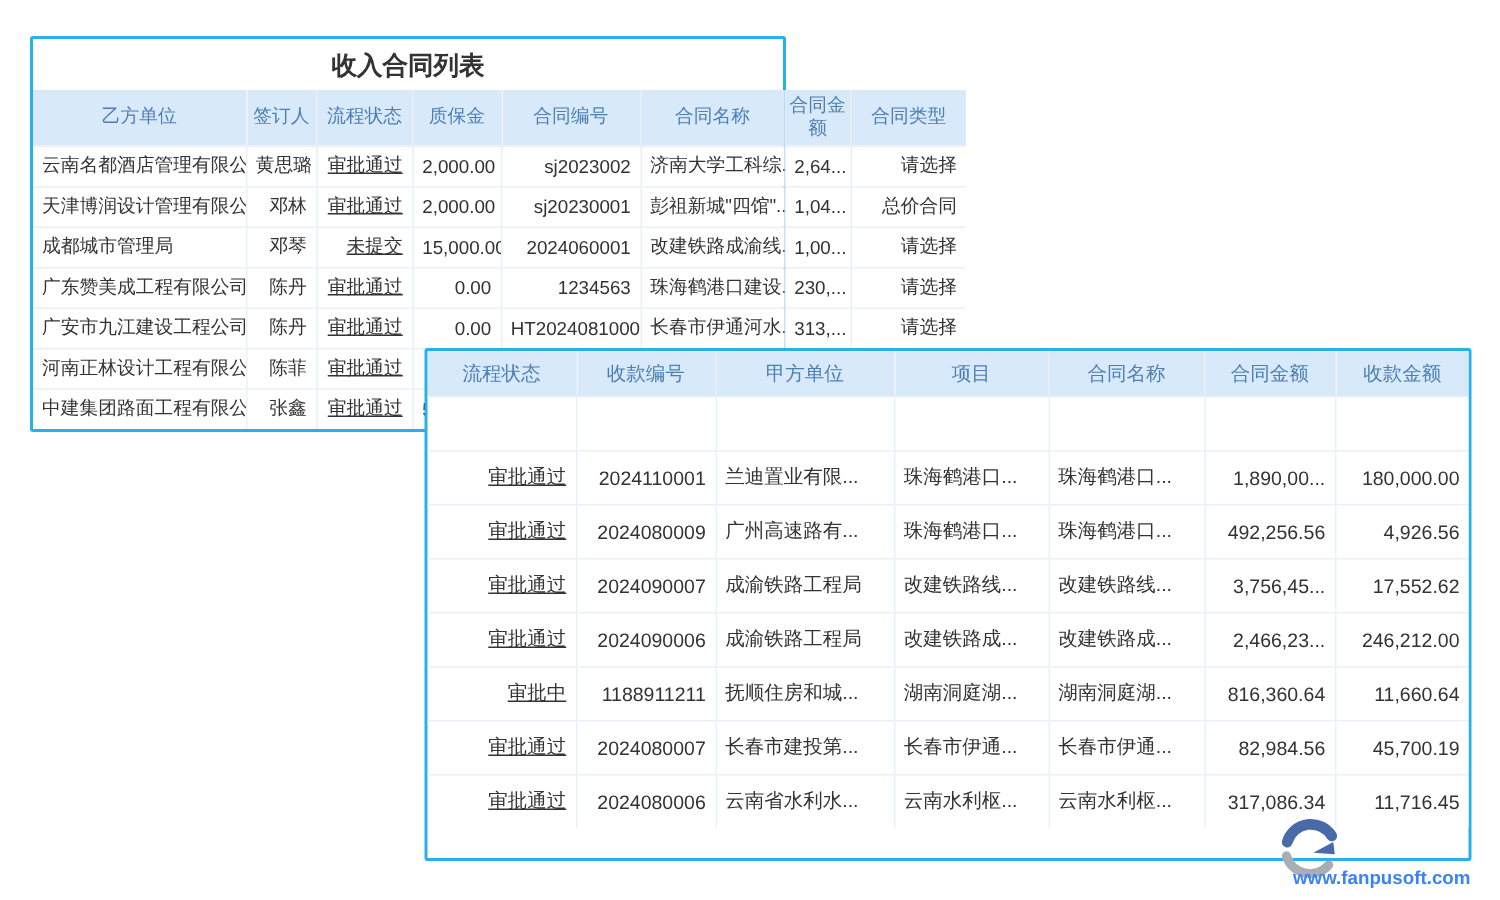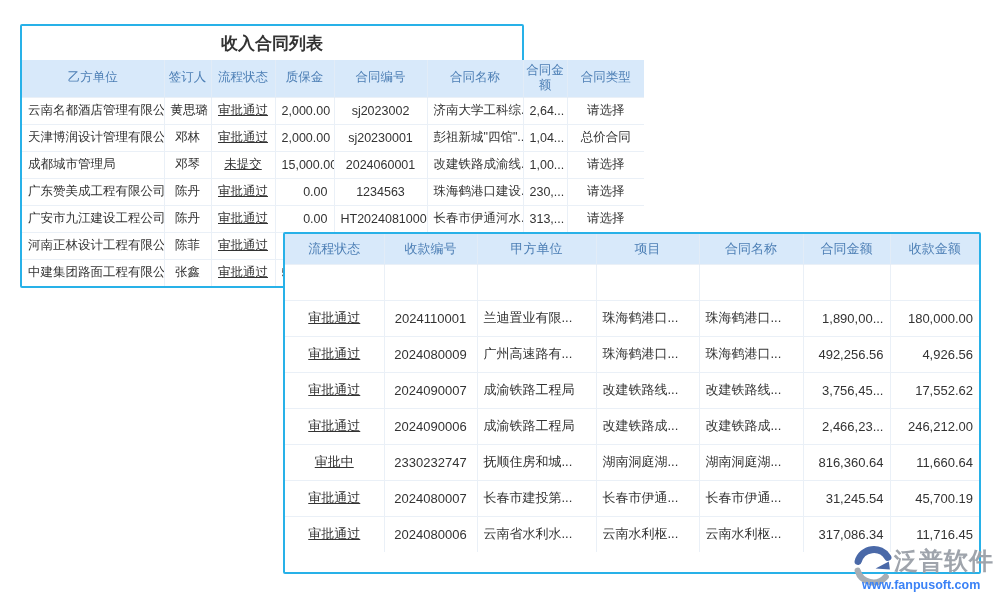--- a/index.html
+++ b/index.html
@@ -25,21 +25,21 @@
   .grid td {
     border-right:1px solid #eaf0f7; border-top:1px solid #eaf0f7;
     white-space:nowrap; overflow:hidden; font-size:12.5px; color:#333; padding:0 6px;
     background:#fff;
   }
   #win1 td { height:27px; }
   #win2 td { height:36px; font-size:13px; }
   .grid th:last-child, .grid td:last-child { border-right:none; }
   tr.gap td { height:13px; border-bottom:1px solid #eaf0f7; padding:0; }
 
-  .ac { text-align:center; } .al { text-align:left; } .ar { text-align:right; }
+  .ac { text-align:right; } .al { text-align:left; } .ar { text-align:right; }
   .tight { padding:0 2px; }
   .c-blue { color:#3f94d4; }
   .c-dark { color:#333;margin-left:22px; }
   .c-status { text-decoration:underline; }
   .st-green { color:#33a257; }
   .st-orange { color:#f0a23c; }
   .st-purple { color:#5a5ced; }
 
   .logo { position:absolute; left:851px; top:543px; width:155px; height:55px; z-index:3; }
   .logo svg { position:absolute; left:0; top:1px; width:45px; height:45px; }
@@ -218,34 +218,34 @@
           <td class="c-status ac st-green">审批通过</td>
           <td class="c-blue ac">2024090006</td>
           <td class="c-dark al">成渝铁路工程局</td>
           <td class="c-blue al">改建铁路成...</td>
           <td class="c-blue al">改建铁路成...</td>
           <td class="c-dark ar">2,466,23...</td>
           <td class="c-dark ar">246,212.00</td>
         </tr>
         <tr>
           <td class="c-status ac st-orange">审批中</td>
-          <td class="c-blue ac">2330232747</td>
+          <td class="c-blue ac">1188911211</td>
           <td class="c-dark al">抚顺住房和城...</td>
           <td class="c-blue al">湖南洞庭湖...</td>
           <td class="c-blue al">湖南洞庭湖...</td>
           <td class="c-dark ar">816,360.64</td>
           <td class="c-dark ar">11,660.64</td>
         </tr>
         <tr>
           <td class="c-status ac st-green">审批通过</td>
           <td class="c-blue ac">2024080007</td>
           <td class="c-dark al">长春市建投第...</td>
           <td class="c-blue al">长春市伊通...</td>
           <td class="c-blue al">长春市伊通...</td>
-          <td class="c-dark ar">31,245.54</td>
+          <td class="c-dark ar">82,984.56</td>
           <td class="c-dark ar">45,700.19</td>
         </tr>
         <tr>
           <td class="c-status ac st-green">审批通过</td>
           <td class="c-blue ac">2024080006</td>
           <td class="c-dark al">云南省水利水...</td>
           <td class="c-blue al">云南水利枢...</td>
           <td class="c-blue al">云南水利枢...</td>
           <td class="c-dark ar">317,086.34</td>
           <td class="c-dark ar">11,716.45</td>
@@ -253,15 +253,14 @@
       </tbody>
     </table>
 </div>
 
 <div class="logo">
   <svg viewBox="0 0 44 44" aria-hidden="true">
     <path d="M36 13 A16 16 0 0 0 7 17" fill="none" stroke="#4a69a8" stroke-width="7" stroke-linecap="round"></path>
     <path d="M6.5 26 A16 16 0 0 0 34 32" fill="none" stroke="#a8aeb4" stroke-width="6" stroke-linecap="round"></path>
     <path d="M37 17 L24 24 L38 25 Z" fill="#4a69a8"></path>
   </svg>
-  <div class="brand">泛普软件</div>
   <div class="url">www.fanpusoft.com</div>
 </div>
 
 </body></html>

